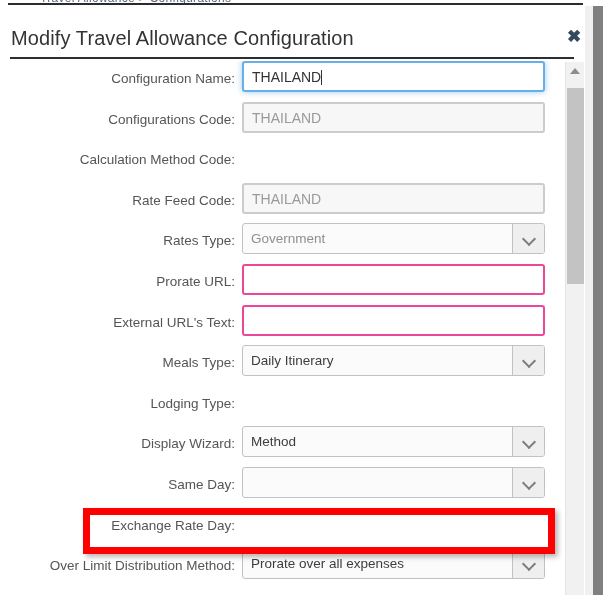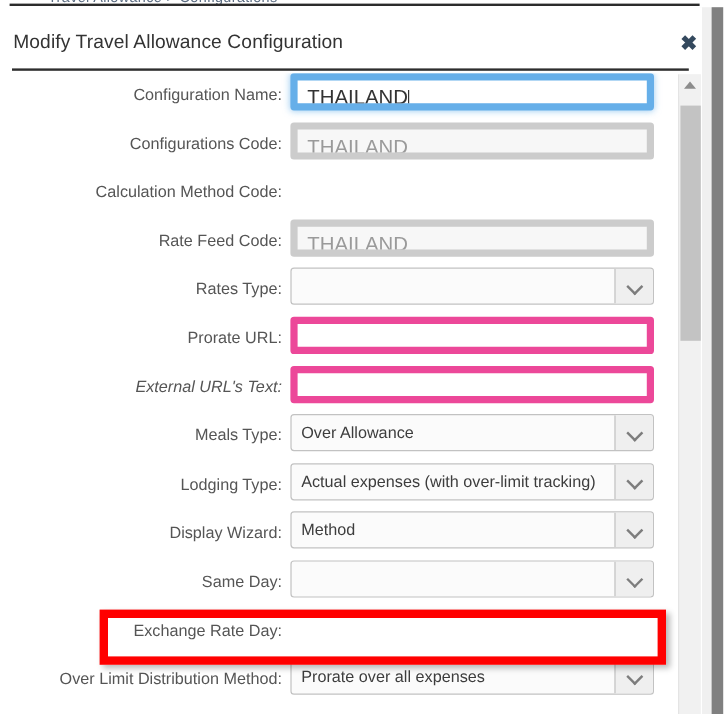--- a/index.html
+++ b/index.html
@@ -69,21 +69,21 @@
   }
 
   #modal-header {
     position: absolute;
     left: 0; top: 0;
     width: 585px; height: 48px;
   }
   #modal-title {
     position: absolute;
     left: 11px; top: 21px;
-    font-size: 16px;
+    font-size: 20px;
     color: #333333;
     letter-spacing: .1px;
     white-space: nowrap;
   }
   #modal-close {
     position: absolute;
     left: 564px; top: 21px;
     width: 20px; height: 20px;
     font-size: 17px;
     font-weight: bold;
@@ -130,25 +130,25 @@
     width: 303px;
     height: 31px;
     box-sizing: border-box;
   }
 
   
   .input-box {
     width: 100%;
     height: 31px;
     box-sizing: border-box;
-    border: 6px solid #ec4899;
+    border: 2px solid #ec4899;
     border-radius: 3px;
     background: #ffffff;
     font-family: "Liberation Sans", sans-serif;
-    font-size: 17px;
+    font-size: 14px;
     color: #3c3c3c;
     padding: 0 8px;
     line-height: 29px;
     white-space: nowrap;
     overflow: hidden;
     position: relative;
   }
   .input-box.disabled {
     background: #f7f7f7;
     color: #9a9a9a;
@@ -295,59 +295,52 @@
           <div class="form-row" style="top: 121.8px;">
             <div class="field-label">Rate Feed Code:</div>
             <div class="field-control">
               <div class="input-box disabled"><span>THAILAND</span></div>
             </div>
           </div>
           <div class="form-row" style="top: 162.4px;">
             <div class="field-label">Rates Type:</div>
             <div class="field-control">
               <div class="select-box muted">
+                <div class="select-value">Government</div>
                 <div class="select-arrow-btn">
                   <div class="chev"></div>
                 </div>
               </div>
             </div>
           </div>
           <div class="form-row" style="top: 203px;">
             <div class="field-label">Prorate URL:</div>
             <div class="field-control">
               <div class="input-box"><span></span></div>
             </div>
           </div>
-          <div class="form-row" style="top: 243.6px; font-style: italic;">
+          <div class="form-row" style="top: 243.6px;">
             <div class="field-label">External URL's Text:</div>
             <div class="field-control">
               <div class="input-box"><span></span></div>
             </div>
           </div>
           <div class="form-row" style="top: 284.2px;">
             <div class="field-label">Meals Type:</div>
             <div class="field-control">
               <div class="select-box">
-                <div class="select-value">Over Allowance</div>
+                <div class="select-value">Daily Itinerary</div>
                 <div class="select-arrow-btn">
                   <div class="chev"></div>
                 </div>
               </div>
             </div>
           </div>
           <div class="form-row" style="top: 324.8px;">
             <div class="field-label">Lodging Type:</div>
-            <div class="field-control">
-              <div class="select-box">
-                <div class="select-value">Actual expenses (with over-limit tracking)</div>
-                <div class="select-arrow-btn">
-                  <div class="chev"></div>
-                </div>
-              </div>
-            </div>
           </div>
           <div class="form-row" style="top: 365.4px;">
             <div class="field-label">Display Wizard:</div>
             <div class="field-control">
               <div class="select-box">
                 <div class="select-value">Method</div>
                 <div class="select-arrow-btn">
                   <div class="chev"></div>
                 </div>
               </div>

